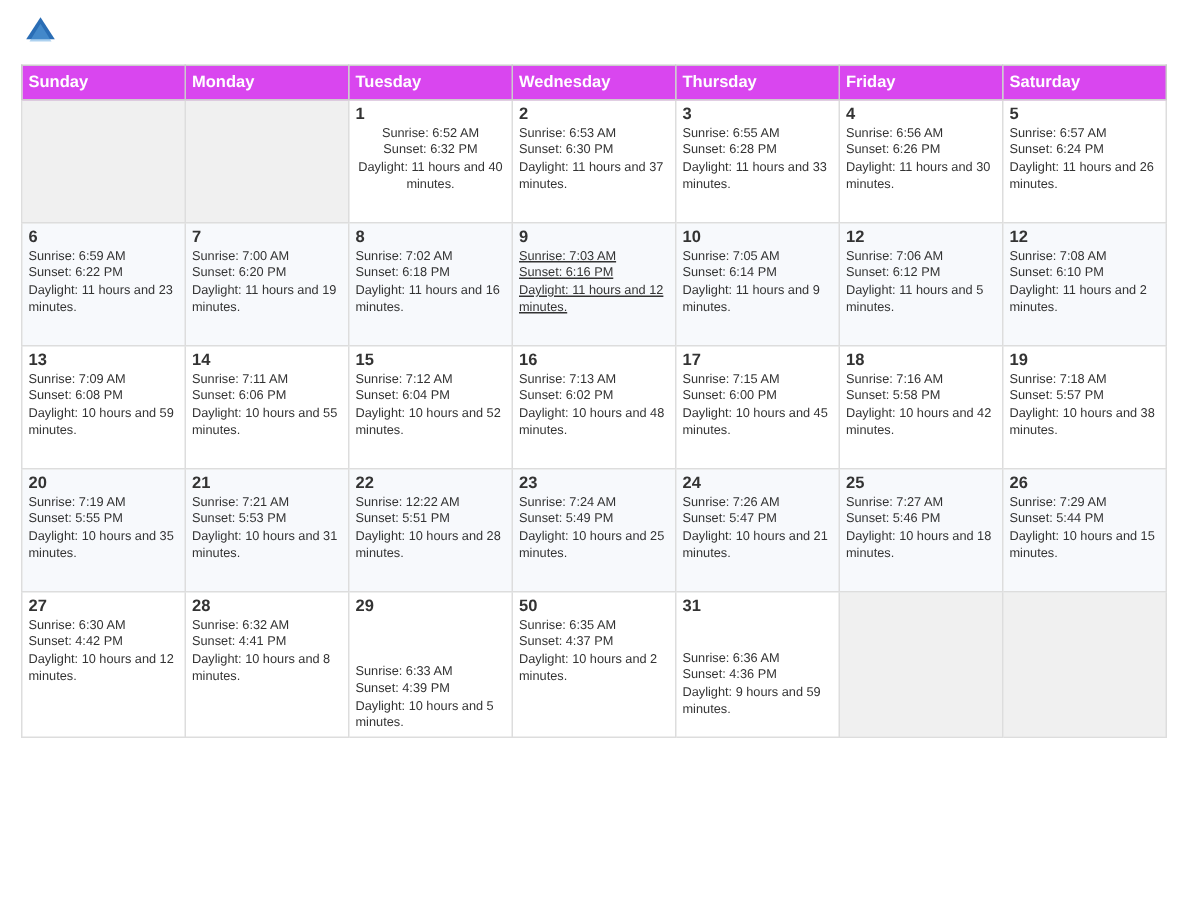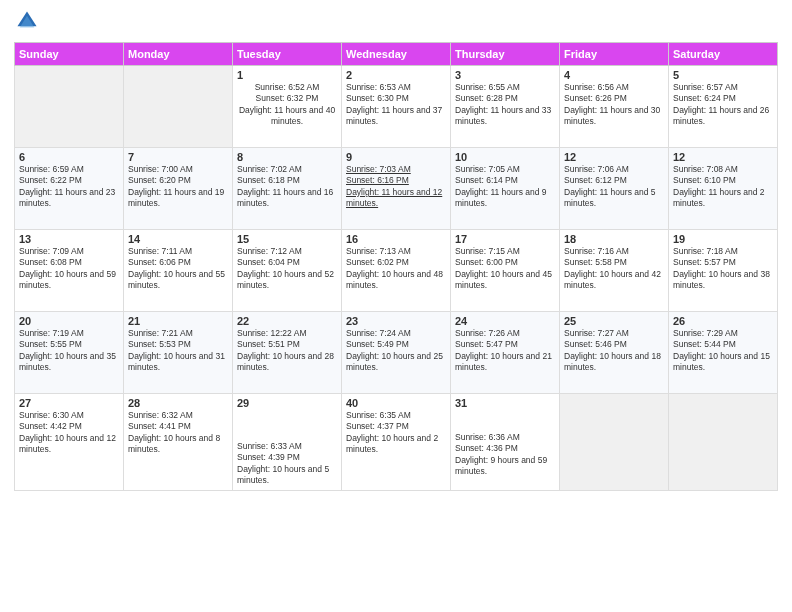--- a/index.html
+++ b/index.html
@@ -312,21 +312,21 @@
 Sunset: 4:41 PM
 Daylight: 10 hours and 8 minutes.</div>
           </td>
           <td>
             <span class="day-number">29</span>
             <div class="day-info" style="white-space: pre-line; margin-top: 32px;">Sunrise: 6:33 AM
 Sunset: 4:39 PM
 Daylight: 10 hours and 5 minutes.</div>
           </td>
           <td>
-            <span class="day-number">40</span>
+            <span class="day-number">50</span>
             <div class="day-info" style="white-space: pre-line;">Sunrise: 6:35 AM
 Sunset: 4:37 PM
 Daylight: 10 hours and 2 minutes.</div>
           </td>
           <td>
             <span class="day-number">31</span>
             <div class="day-info" style="white-space: pre-line; margin-top: 23px;">Sunrise: 6:36 AM
 Sunset: 4:36 PM
 Daylight: 9 hours and 59 minutes.</div>
           </td>

